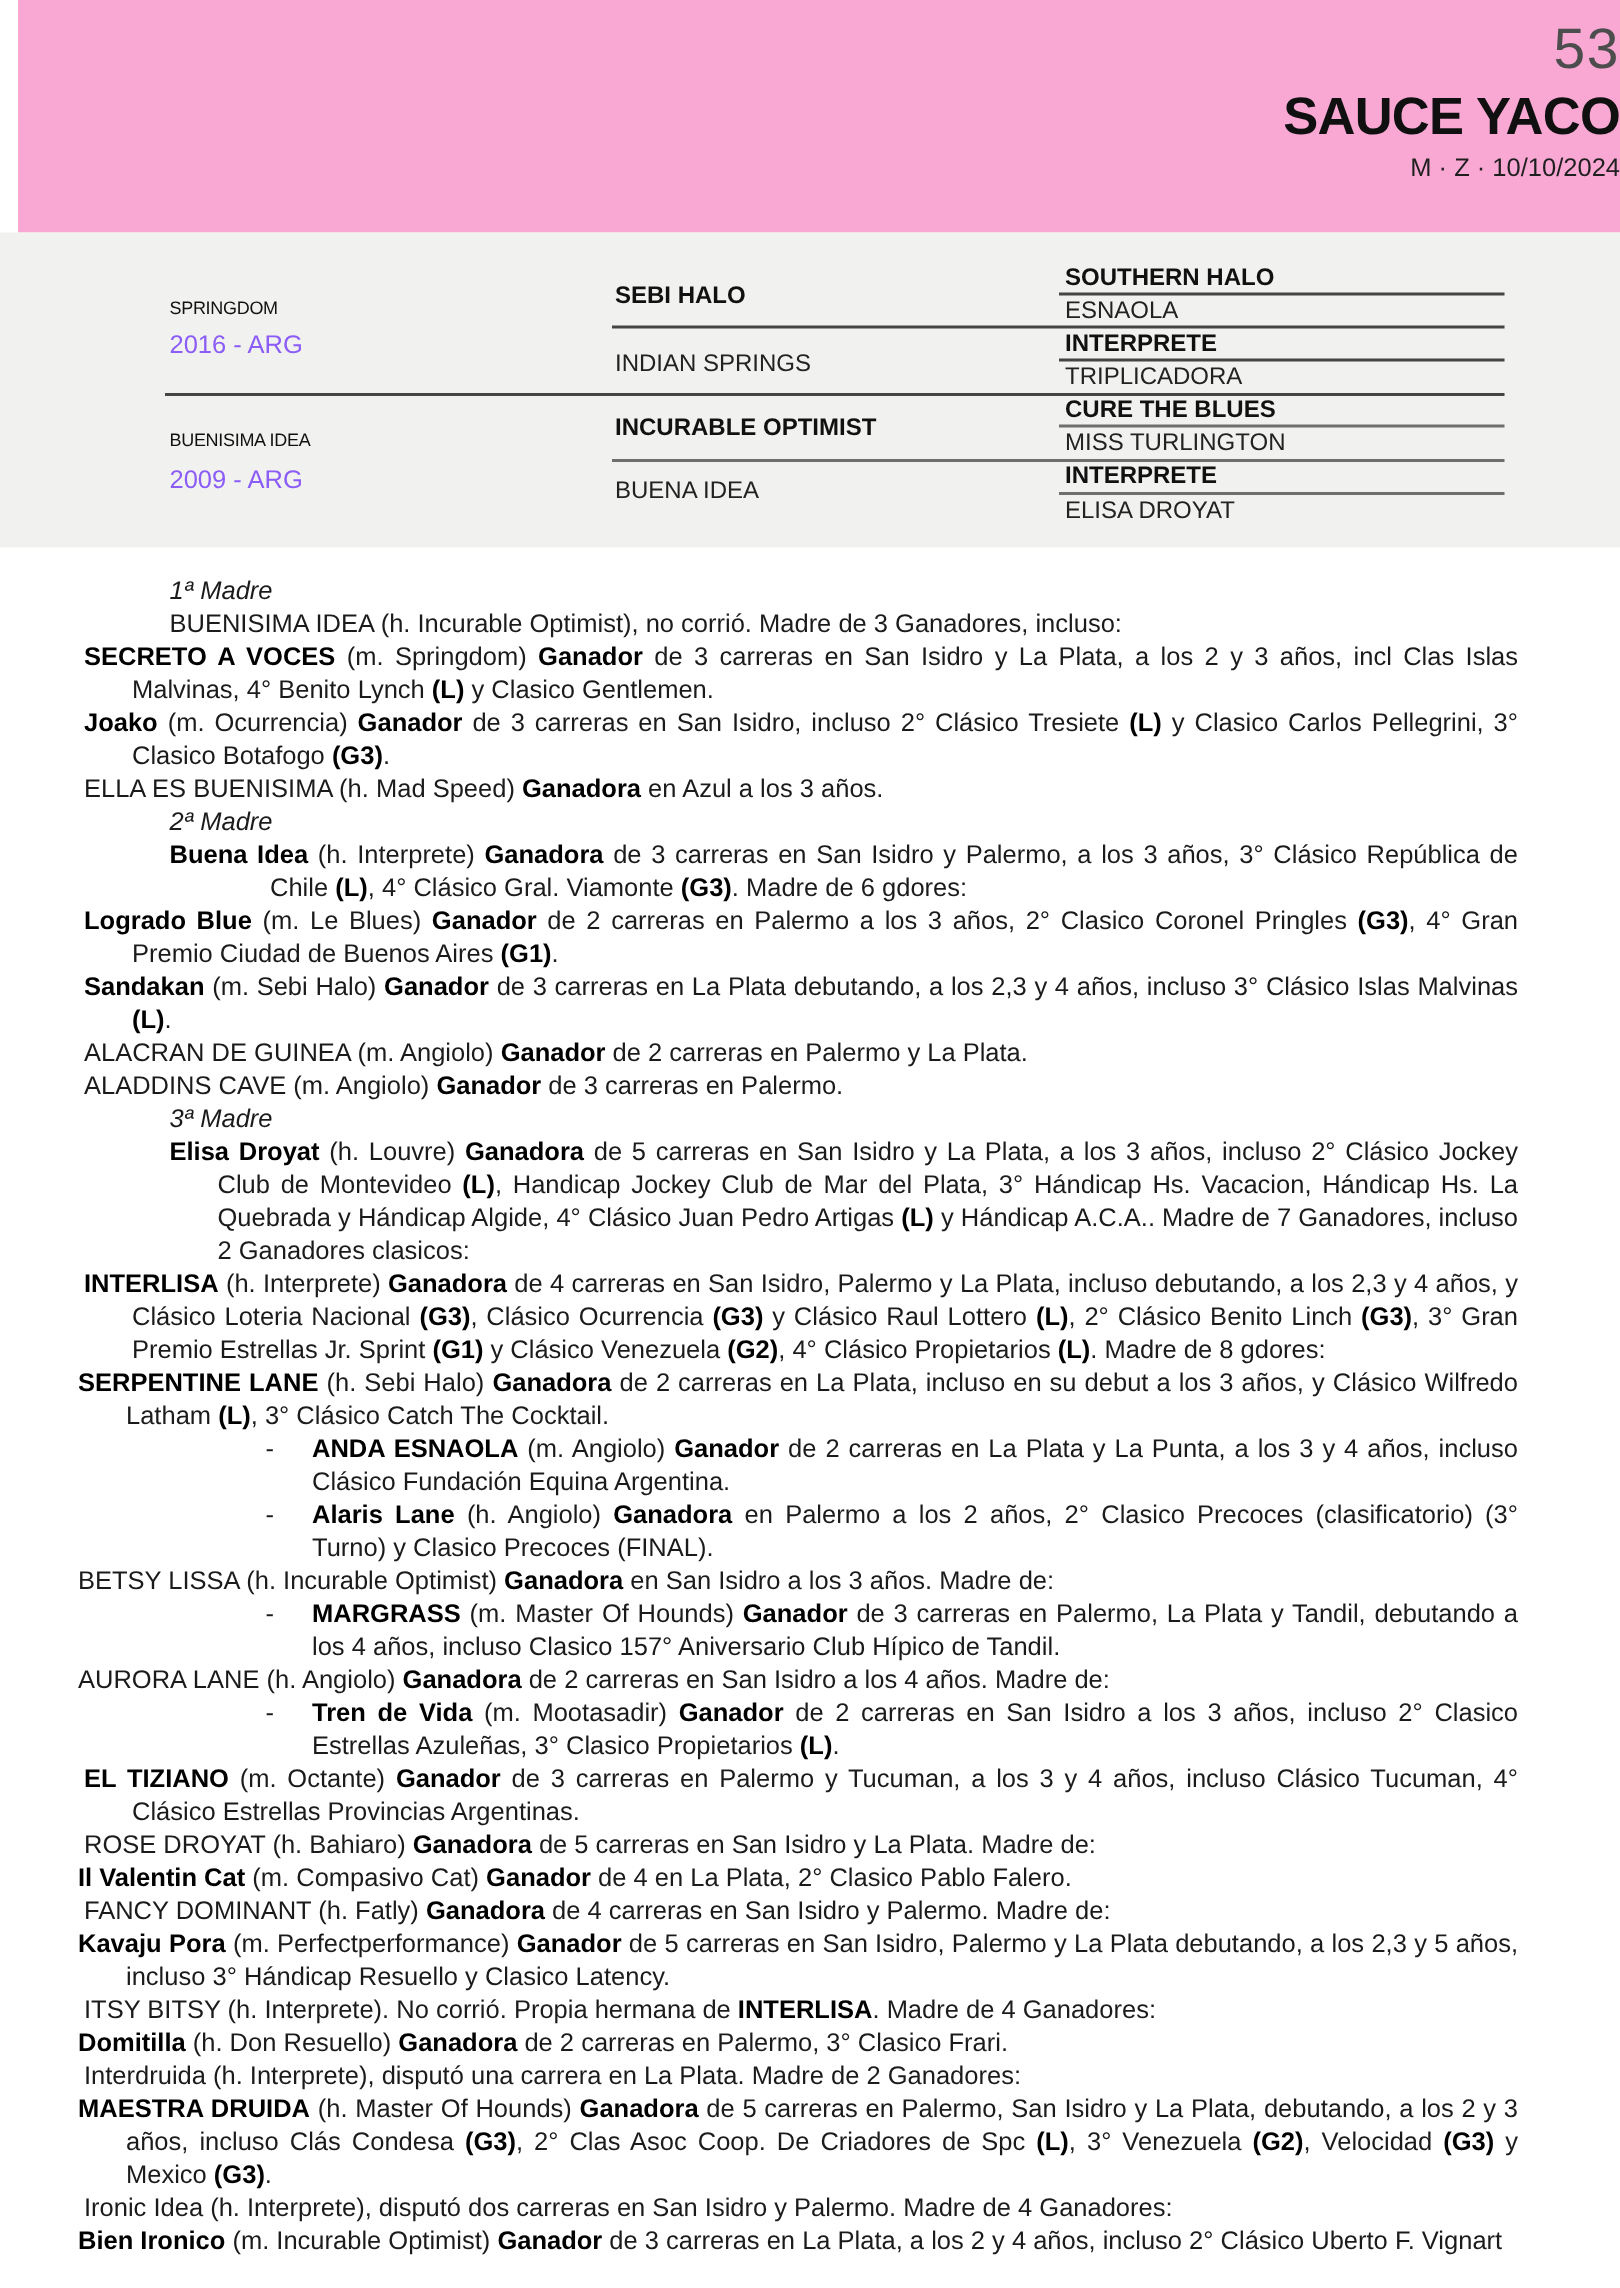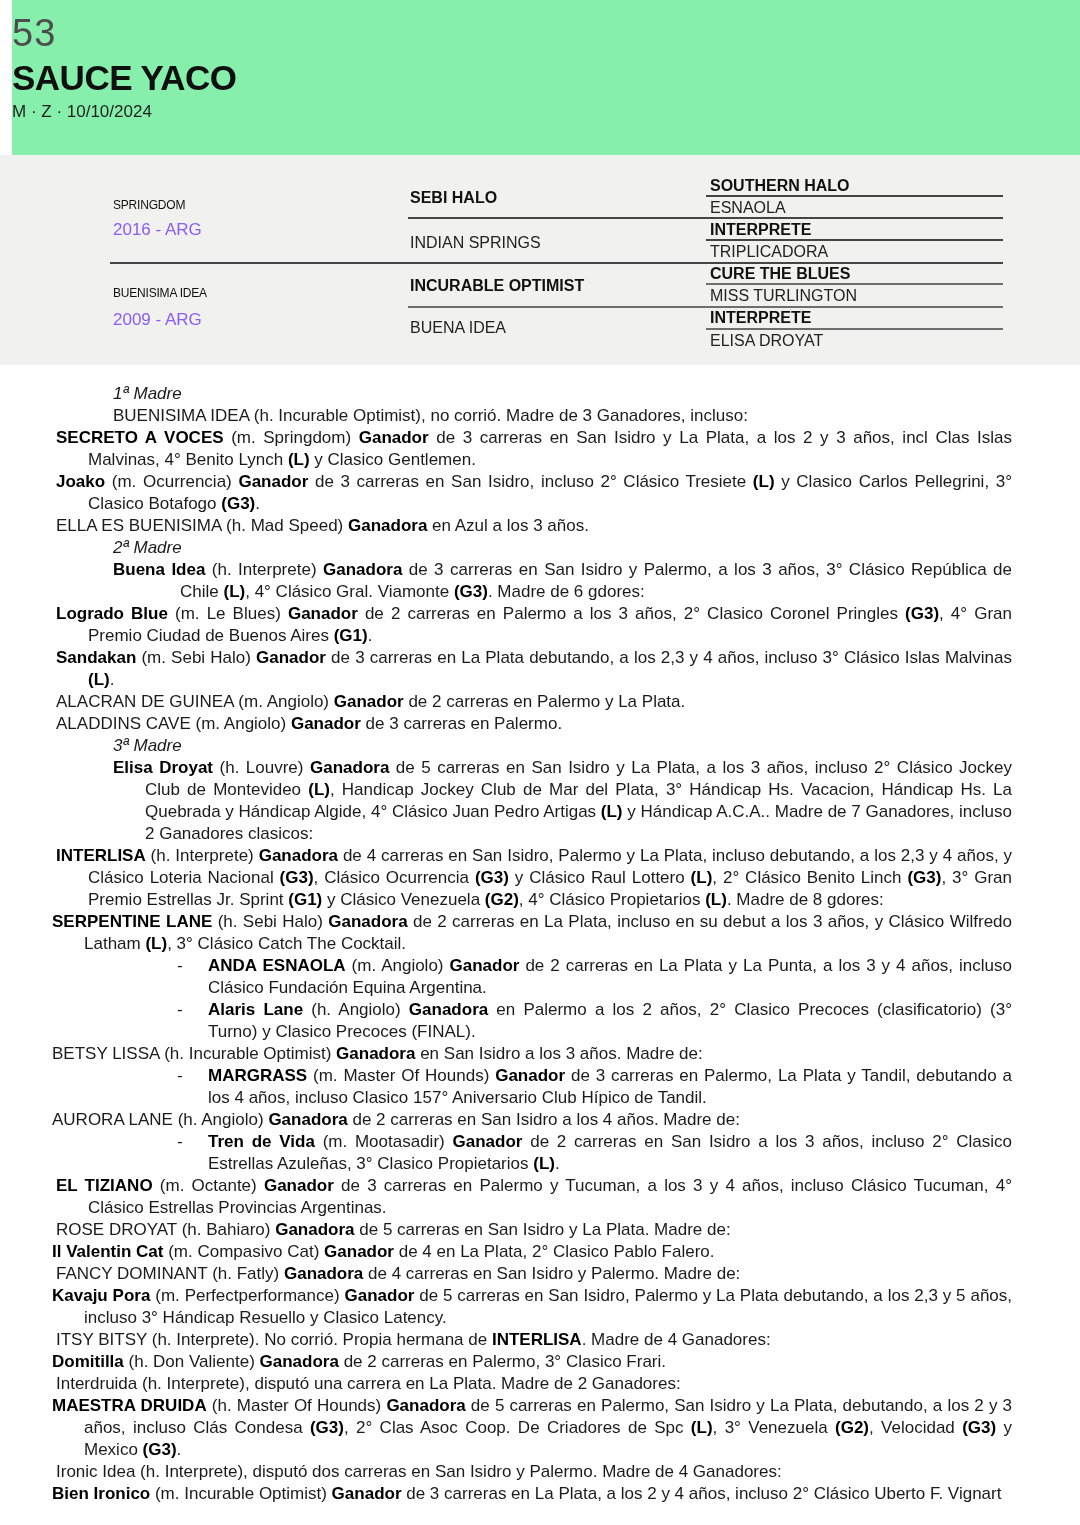--- a/index.html
+++ b/index.html
@@ -2,21 +2,21 @@
 <html><head>
 <meta charset="utf-8">
 <style>
   html,body{margin:0;padding:0;}
   body{
     width:1080px;height:1525px;background:#ffffff;
     font-family:"Liberation Sans", sans-serif;color:#1b1b1b;
     -webkit-font-smoothing:antialiased;overflow:hidden;
   }
   .header{
-    height:155px;background:#86efac;text-align:left;margin-left:12px;
+    height:155px;background:#f9a8d4;text-align:right;margin-left:12px;
   }
   .pagenum{
     padding-top:12px;font-size:38px;line-height:42px;
     font-weight:200;color:#4d4d4d;letter-spacing:1px;
   }
   .title{
     margin:4px 0 0 0;font-size:35px;line-height:40px;
     font-weight:800;color:#101010;letter-spacing:-0.5px;
   }
   .subtitle{
@@ -104,19 +104,19 @@
       <p class="l2"><span>BETSY LISSA (h. Incurable Optimist) </span><b>Ganadora</b><span> en San Isidro a los 3 años. Madre de:</span></p>
       <p class="d"><span class="dash">-</span><b>MARGRASS</b><span> (m. Master Of Hounds) </span><b>Ganador</b><span> de 3 carreras en Palermo, La Plata y Tandil, debutando a los 4 años, incluso Clasico 157° Aniversario Club Hípico de Tandil.</span></p>
       <p class="l2"><span>AURORA LANE (h. Angiolo) </span><b>Ganadora</b><span> de 2 carreras en San Isidro a los 4 años. Madre de:</span></p>
       <p class="d"><span class="dash">-</span><b>Tren de Vida</b><span> (m. Mootasadir) </span><b>Ganador</b><span> de 2 carreras en San Isidro a los 3 años, incluso 2° Clasico Estrellas Azuleñas, 3° Clasico Propietarios </span><b>(L)</b><span>.</span></p>
       <p class="l1"><b>EL TIZIANO</b><span> (m. Octante) </span><b>Ganador</b><span> de 3 carreras en Palermo y Tucuman, a los 3 y 4 años, incluso Clásico Tucuman, 4° Clásico Estrellas Provincias Argentinas.</span></p>
       <p class="l1"><span>ROSE DROYAT (h. Bahiaro) </span><b>Ganadora</b><span> de 5 carreras en San Isidro y La Plata. Madre de:</span></p>
       <p class="l2"><b>Il Valentin Cat</b><span> (m. Compasivo Cat) </span><b>Ganador</b><span> de 4 en La Plata, 2° Clasico Pablo Falero.</span></p>
       <p class="l1"><span>FANCY DOMINANT (h. Fatly) </span><b>Ganadora</b><span> de 4 carreras en San Isidro y Palermo. Madre de:</span></p>
       <p class="l2"><b>Kavaju Pora</b><span> (m. Perfectperformance) </span><b>Ganador</b><span> de 5 carreras en San Isidro, Palermo y La Plata debutando, a los 2,3 y 5 años, incluso 3° Hándicap Resuello y Clasico Latency.</span></p>
       <p class="l1"><span>ITSY BITSY (h. Interprete). No corrió. Propia hermana de </span><b>INTERLISA</b><span>. Madre de 4 Ganadores:</span></p>
-      <p class="l2"><b>Domitilla</b><span> (h. Don Valiente) </span><b>Ganadora</b><span> de 2 carreras en Palermo, 3° Clasico Frari.</span></p>
+      <p class="l2"><b>Domitilla</b><span> (h. Don Resuello) </span><b>Ganadora</b><span> de 2 carreras en Palermo, 3° Clasico Frari.</span></p>
       <p class="l1"><span>Interdruida (h. Interprete), disputó una carrera en La Plata. Madre de 2 Ganadores:</span></p>
       <p class="l2"><b>MAESTRA DRUIDA</b><span> (h. Master Of Hounds) </span><b>Ganadora</b><span> de 5 carreras en Palermo, San Isidro y La Plata, debutando, a los 2 y 3 años, incluso Clás Condesa </span><b>(G3)</b><span>, 2° Clas Asoc Coop. De Criadores de Spc </span><b>(L)</b><span>, 3° Venezuela </span><b>(G2)</b><span>, Velocidad </span><b>(G3)</b><span> y Mexico </span><b>(G3)</b><span>.</span></p>
       <p class="l1"><span>Ironic Idea (h. Interprete), disputó dos carreras en San Isidro y Palermo. Madre de 4 Ganadores:</span></p>
       <p class="l2"><b>Bien Ironico</b><span> (m. Incurable Optimist) </span><b>Ganador</b><span> de 3 carreras en La Plata, a los 2 y 4 años, incluso 2° Clásico Uberto F. Vignart </span></p>
     </section>
 </div>
 
 </body></html>

